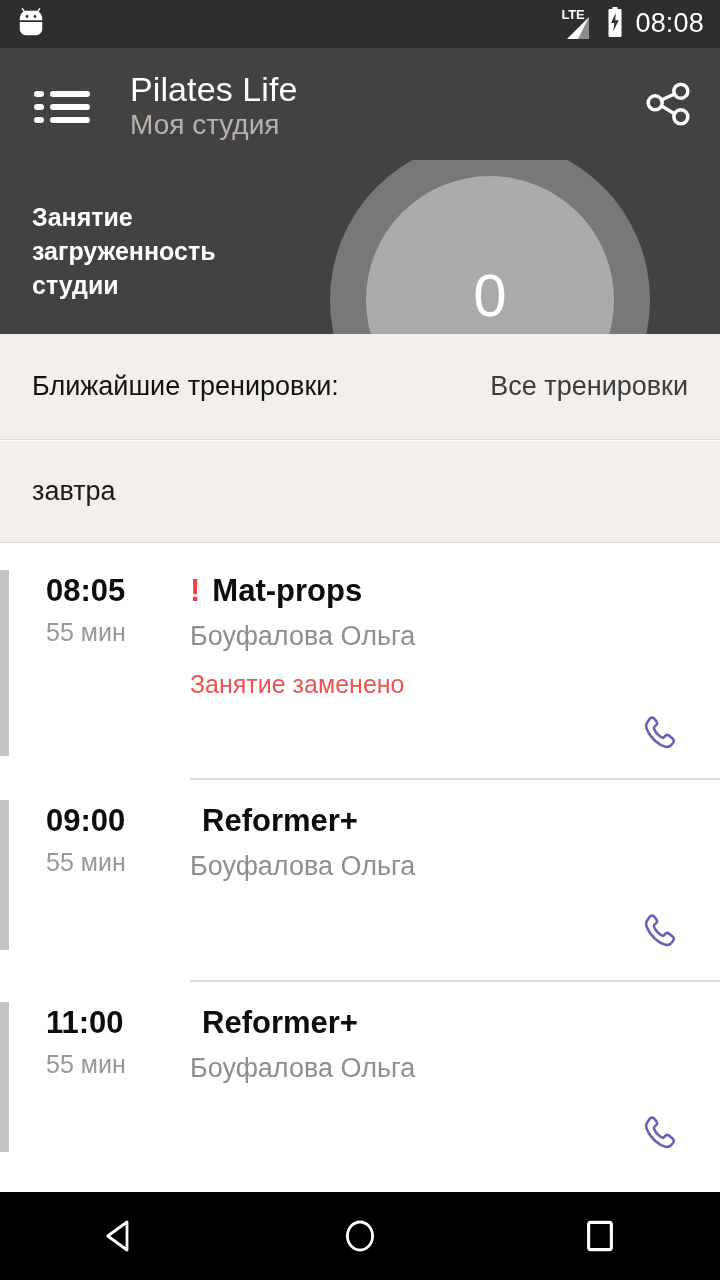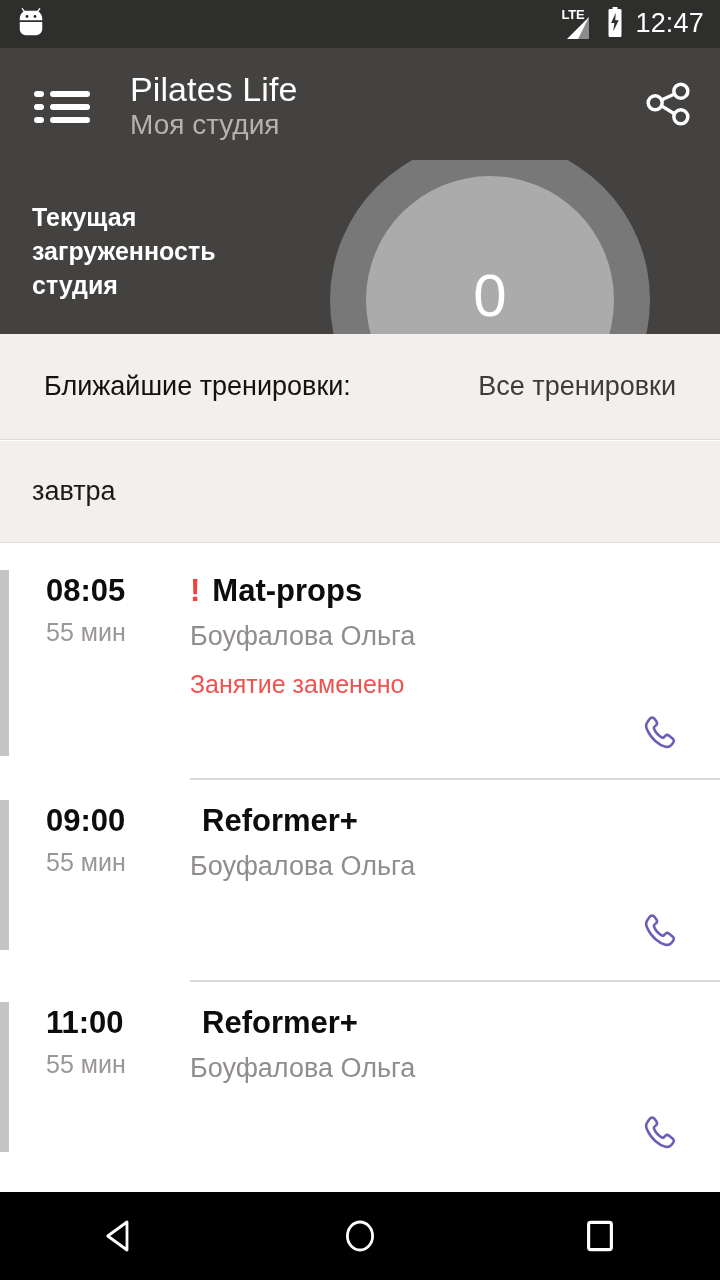--- a/index.html
+++ b/index.html
@@ -73,21 +73,21 @@
     transform:translateY(-4px);
   }
   .occ-label {
     position:absolute; left:32px; top:40px; width:270px;
     color:#ffffff; font-size:25px; line-height:34px; font-weight:bold;
   }
 
   
   .upcoming {
     position:absolute; top:334px; left:0; width:720px; height:106px;
-    background:#f2efec; display:flex; align-items:center; padding:0 44px;
+    background:#f2efec; display:flex; align-items:center; padding:0 32px;
     border-bottom:1px solid #e0dcd8;
   }
   .upcoming-label { color:#121212; font-size:27px; }
   .upcoming-all { margin-left:auto; color:#3c3c3c; font-size:27px; }
 
   
   .dayheader {
     position:absolute; top:441px; left:0; width:720px; height:102px;
     background:#f2efec; display:flex; align-items:center; padding:0 32px;
     border-bottom:1px solid #e0dcd8;
@@ -153,21 +153,21 @@
           <path fill="#ffffff" d="M24 4 L24 26 L2 26 Z"></path>
           <path fill="#8c8c8c" d="M24 4 L24 26 L13 26 Z"></path>
         </svg>
       </div>
       <span>
         <svg width="20" height="30" viewBox="0 0 14 24">
           <path fill="#ffffff" d="M5 0 h4 v1.6 h2.2 a1 1 0 0 1 1 1 V23 a1 1 0 0 1-1 1 H2.8 a1 1 0 0 1-1-1 V2.6 a1 1 0 0 1 1-1 H5 Z"></path>
           <path fill="#2e2e2c" d="M7.6 4.5 L3.9 12.8 h2.6 l-.9 6.6 l4.4-8.8 H7.2 Z"></path>
         </svg>
       </span>
-      <span class="sb-clock">12:47</span>
+      <span class="sb-clock">08:08</span>
     </div>
   </div>
 
   <div class="appbar">
     <div class="menu-icon">
       <i class="d r1"></i>
         <i class="b r1"></i>
       <i class="d r2"></i>
         <i class="b r2"></i>
       <i class="d r3"></i>
@@ -184,21 +184,21 @@
           <circle cx="6.5" cy="11.5" r="3"></circle>
           <circle cx="17.5" cy="17.5" r="3"></circle>
           <line x1="9.2" y1="10.3" x2="14.8" y2="7.7"></line>
           <line x1="9.2" y1="12.8" x2="14.9" y2="16.3"></line>
         </g>
       </svg>
     </div>
   </div>
 
   <div class="occupancy">
-    <div class="occ-label">Текущая загруженность студия</div>
+    <div class="occ-label">Занятие загруженность студии</div>
     <div class="ring-outer"></div>
     <div class="ring-inner">
       <span class="occ-value">0</span>
     </div>
   </div>
 
   <div class="upcoming">
     <span class="upcoming-label">Ближайшие тренировки:</span>
     <span class="upcoming-all">Все тренировки</span>
   </div>

